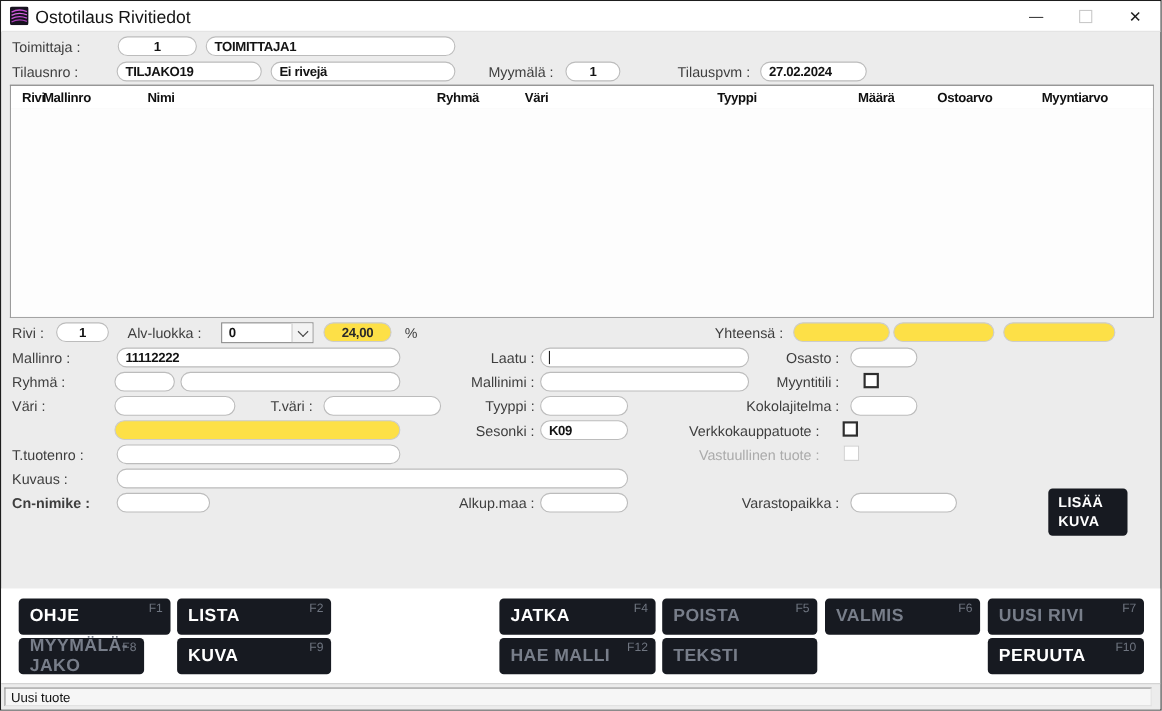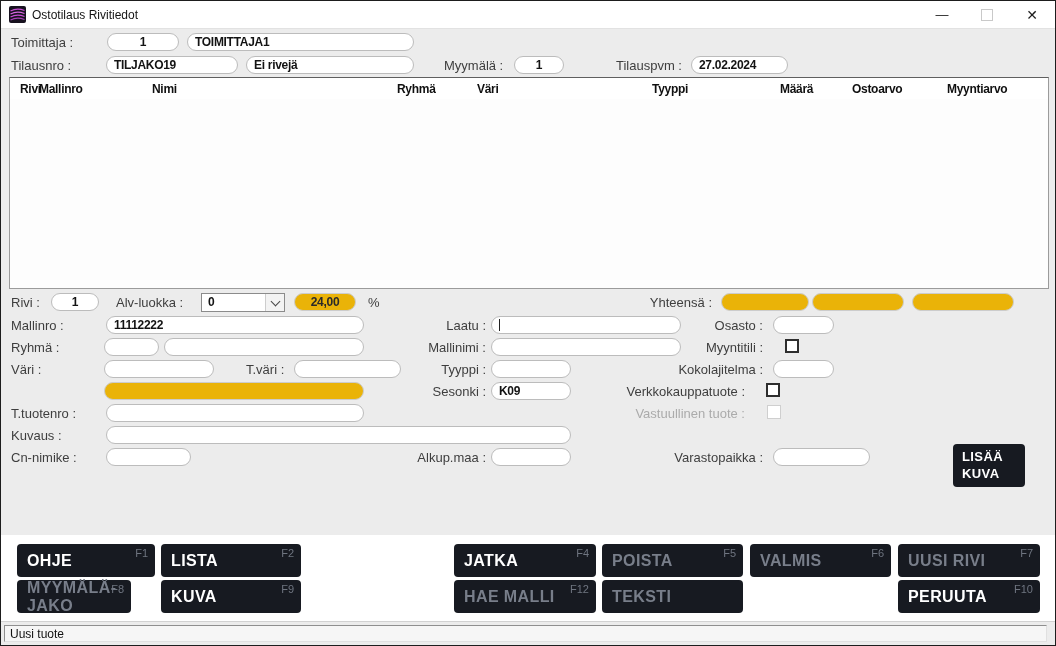--- a/index.html
+++ b/index.html
@@ -6,38 +6,38 @@
     --ui:"Liberation Sans",sans-serif;
   }
   html,body{margin:0;padding:0;background:#9a9a9a;}
   #window{
     position:relative;width:1054px;height:644px;background:#ececec;
     border:1px solid #1d1d1d;font-family:var(--ui);overflow:hidden;
   }
   
   #titlebar{position:absolute;left:0;top:0;width:100%;height:27px;background:#ffffff;border-bottom:1px solid #e2e2e2;}
   #titlebar .appicon{position:absolute;left:8px;top:5px;width:17px;height:17px;}
-  #titlebar .title{position:absolute;left:31px;top:7px;font-size:12px;color:#141414;}
+  #titlebar .title{position:absolute;left:31px;top:7px;font-size:16px;color:#141414;}
   .wbtn{position:absolute;top:0;height:27px;width:46px;display:flex;align-items:center;justify-content:center;font-size:13px;color:#1c1c1c;}
   #btn-min{left:918px;}
   #btn-max{left:963px;}
   #btn-close{left:1008px;width:46px;font-size:14px;}
   #btn-max .sq{width:10px;height:10px;border:1px solid #c9c9c9;}
   
   .lbl{position:absolute;font-size:13px;color:#3e3e3e;white-space:nowrap;}
   .lbl.dim{color:#ababab;}
   .lbl.r{text-align:right;}
   .fld{
     position:absolute;box-sizing:border-box;height:18px;background:#fff;
     border:1px solid #bcbcbc;border-radius:9px;padding:0 7px;overflow:hidden;
     font-family:var(--ui);font-weight:bold;font-size:12px;line-height:16px;
     letter-spacing:-0.3px;color:#131313;display:flex;align-items:center;
   }
   .fld.center{justify-content:center;}
-  .fld.dis{background:#eab308;border-color:#cccccc;color:#2a2a2a;}
+  .fld.dis{background:#fde047;border-color:#cccccc;color:#2a2a2a;}
   .caret{display:inline-block;width:1px;height:12px;background:#222;margin-right:1px;}
   .cb{position:absolute;width:14px;height:14px;box-sizing:border-box;border:2px solid #2e2e2e;background:#fff;}
   .cb.dis{border:1px solid #cfcfcf;}
   
   #alv-combo{position:absolute;left:200px;top:292px;width:84px;height:19px;box-sizing:border-box;background:#fff;border:1px solid #8b8b8b;}
   #alv-combo .val{position:absolute;left:6px;top:1px;font-weight:bold;font-size:12px;letter-spacing:-0.3px;color:#131313;}
   #alv-combo .chevbox{position:absolute;right:0;top:0;bottom:0;width:18px;background:#f3f3f3;border-left:1px solid #cdcdcd;}
   #alv-combo .chev{position:absolute;right:5px;top:4px;width:6px;height:6px;border-right:1.6px solid #474747;border-bottom:1.6px solid #474747;transform:rotate(45deg);}
   
   #grid{position:absolute;left:8px;top:76px;width:1040px;height:212px;box-sizing:border-box;background:#fdfdfd;border:1px solid #9b9b9b;border-top-color:#5f5f5f;}
@@ -96,21 +96,21 @@
   <div class="fld" style="left:245px;top:55px;width:168px;">Ei rivejä</div>
   <span class="lbl" style="left:443px;top:57px;">Myymälä :</span>
   <div class="fld center" style="left:513px;top:55px;width:50px;">1</div>
   <span class="lbl" style="left:615px;top:57px;">Tilauspvm :</span>
   <div class="fld" style="left:690px;top:55px;width:97px;">27.02.2024</div>
 
   <div id="grid">
     <div class="ghead">
       <span class="gh" style="left:10px;">Rivi</span>
       <span class="gh" style="left:29px;">Mallinro</span>
-      <span class="gh" style="left:124px;margin-left:18px;">Nimi</span>
+      <span class="gh" style="left:124px;">Nimi</span>
       <span class="gh" style="left:387px;">Ryhmä</span>
       <span class="gh" style="left:467px;">Väri</span>
       <span class="gh" style="left:642px;">Tyyppi</span>
       <span class="gh" style="left:770px;">Määrä</span>
       <span class="gh" style="left:842px;">Ostoarvo</span>
       <span class="gh" style="left:937px;">Myyntiarvo</span>
     </div>
     <div class="gbody"></div>
   </div>
 
@@ -163,21 +163,21 @@
   <span class="cb" style="left:765px;top:382px;"></span>
 
   <span class="lbl" style="left:10px;top:405px;">T.tuotenro :</span>
   <div class="fld" style="left:105px;top:403px;width:258px;"></div>
   <span class="lbl r dim" style="right:310px;top:405px;">Vastuullinen tuote :</span>
   <span class="cb dis" style="left:766px;top:404px;"></span>
 
   <span class="lbl" style="left:10px;top:427px;">Kuvaus :</span>
   <div class="fld" style="left:105px;top:425px;width:465px;"></div>
 
-  <span class="lbl" style="left:10px;top:449px;">Cn-nimike :</span>
+  <span class="lbl" style="left:10px;top:449px;font-weight:bold;">Cn-nimike :</span>
   <div class="fld" style="left:105px;top:447px;width:85px;"></div>
   <span class="lbl r" style="right:569px;top:449px;">Alkup.maa :</span>
   <div class="fld" style="left:490px;top:447px;width:80px;"></div>
   <span class="lbl r" style="right:292px;top:449px;">Varastopaikka :</span>
   <div class="fld" style="left:772px;top:447px;width:97px;"></div>
 
   <div id="lisaa-kuva">
       <span>LISÄÄ KUVA</span>
     </div>
 

